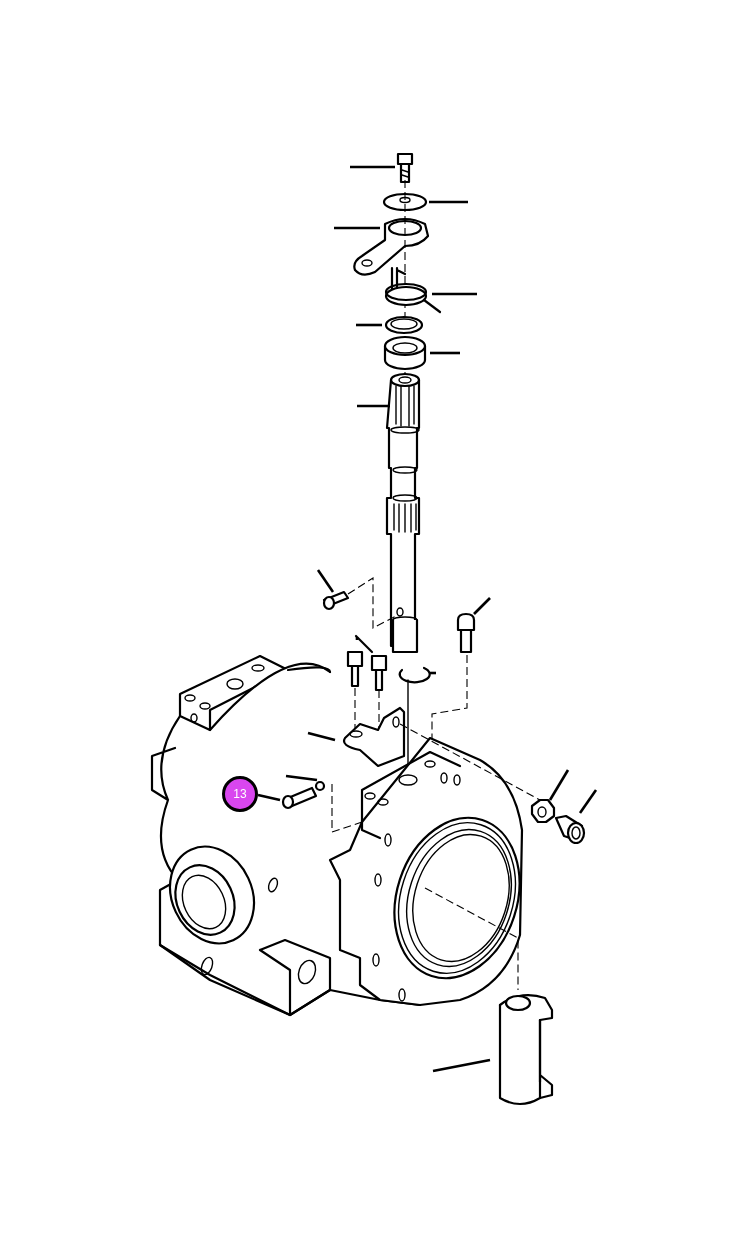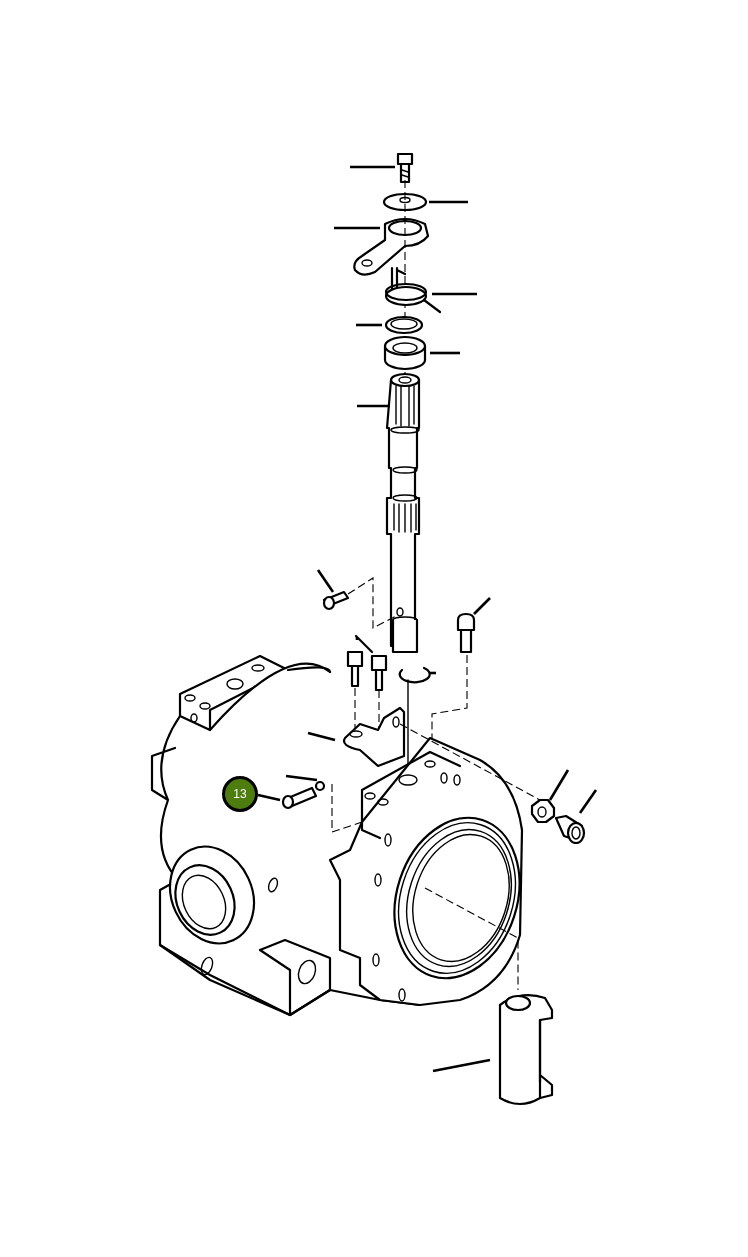--- a/index.html
+++ b/index.html
@@ -190,14 +190,14 @@
 
   <g>
     <path class="ln fillw" d="M500 1005 V1098 Q520 1110 540 1098 V1005"></path>
     <path class="ln fillw" d="M500 1005 Q520 990 545 998 L552 1010 V1018 L540 1020"></path>
     <ellipse class="ln fillw" cx="518" cy="1003" rx="12" ry="7"></ellipse>
     <path class="ln" d="M540 1020 V1082 M540 1075 L552 1085 V1095 L540 1098"></path>
     <line class="leader" x1="433" y1="1071" x2="490" y2="1060"></line>
   </g>
 </svg>
 
-<div class="callout" style="background: #4d7c0f; border-color: rgb(0, 0, 0); color: rgb(255, 255, 255);">13</div>
+<div class="callout" style="background: #d946ef; border-color: rgb(0, 0, 0); color: rgb(255, 255, 255);">13</div>
 </div>
 
 </body></html>

